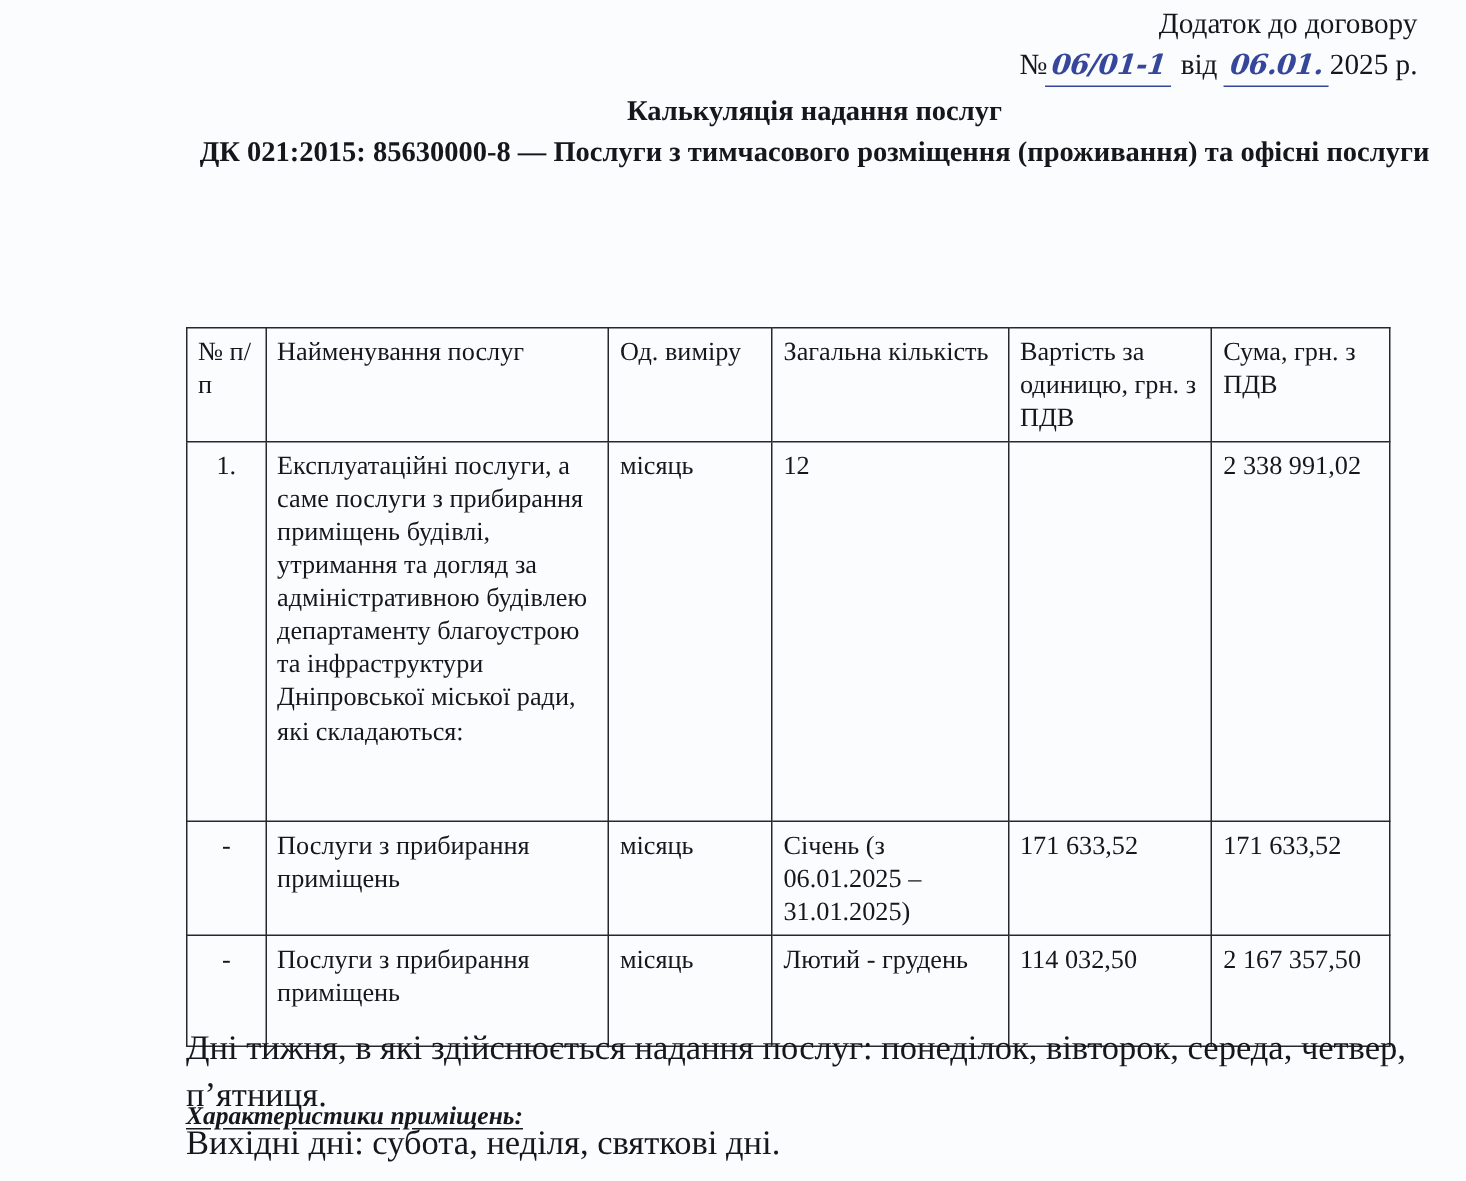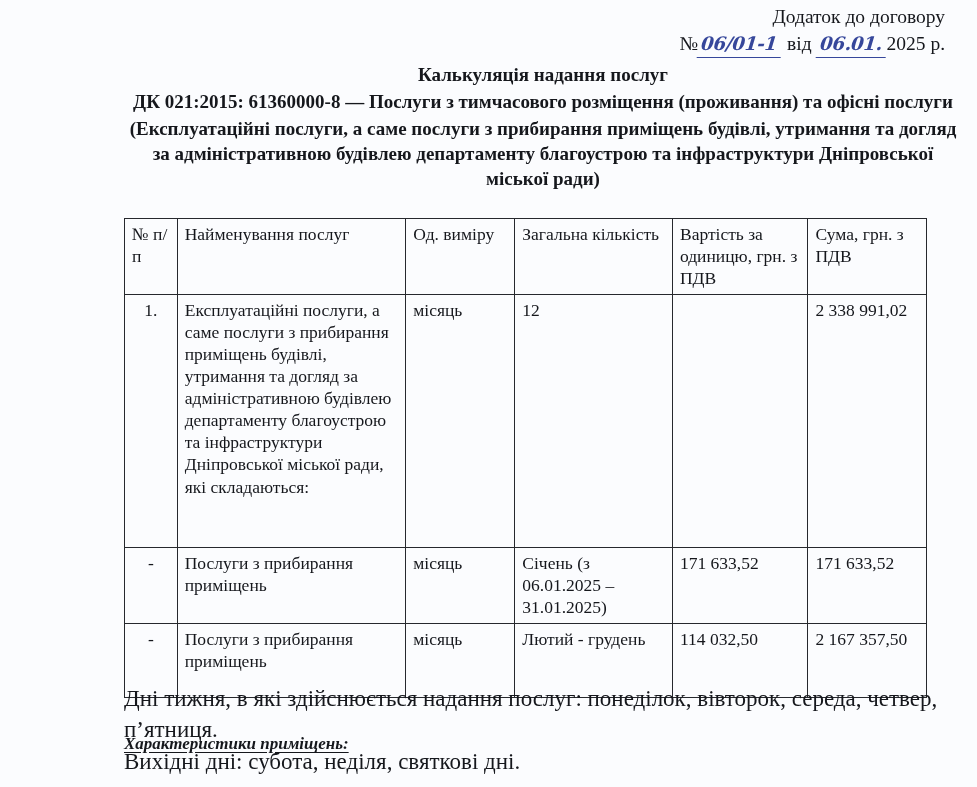--- a/index.html
+++ b/index.html
@@ -130,22 +130,21 @@
 
   <div class="appendix">
     <span>Додаток до договору</span>
     <span class="line2"><span>№</span><span class="hand">06/01-1</span>
       <span>від</span>
       <span class="hand">06.01.</span><span>2025 р.</span></span>
   </div>
 
   <div class="titleblock">
     <span class="t-main">Калькуляція надання послуг</span>
-    <span class="t-cpv">ДК 021:2015: 61360000-8 — Послуги з тимчасового розміщення (проживання) та офісні послуги</span>
-    <span class="t-paren">(Експлуатаційні послуги, а саме послуги з прибирання приміщень будівлі, утримання та догляд за адміністративною будівлею департаменту благоустрою та інфраструктури Дніпровської міської ради)</span>
+    <span class="t-cpv">ДК 021:2015: 85630000-8 — Послуги з тимчасового розміщення (проживання) та офісні послуги</span>
   </div>
 
   <table class="calc">
     <thead>
       <tr>
         <th class="c-num hdr-num">№ п/п</th>
         <th class="c-name">Найменування послуг</th>
         <th class="c-unit">Од. виміру</th>
         <th class="c-qty">Загальна кількість</th>
         <th class="c-price">Вартість за одиницю, грн. з ПДВ</th>

